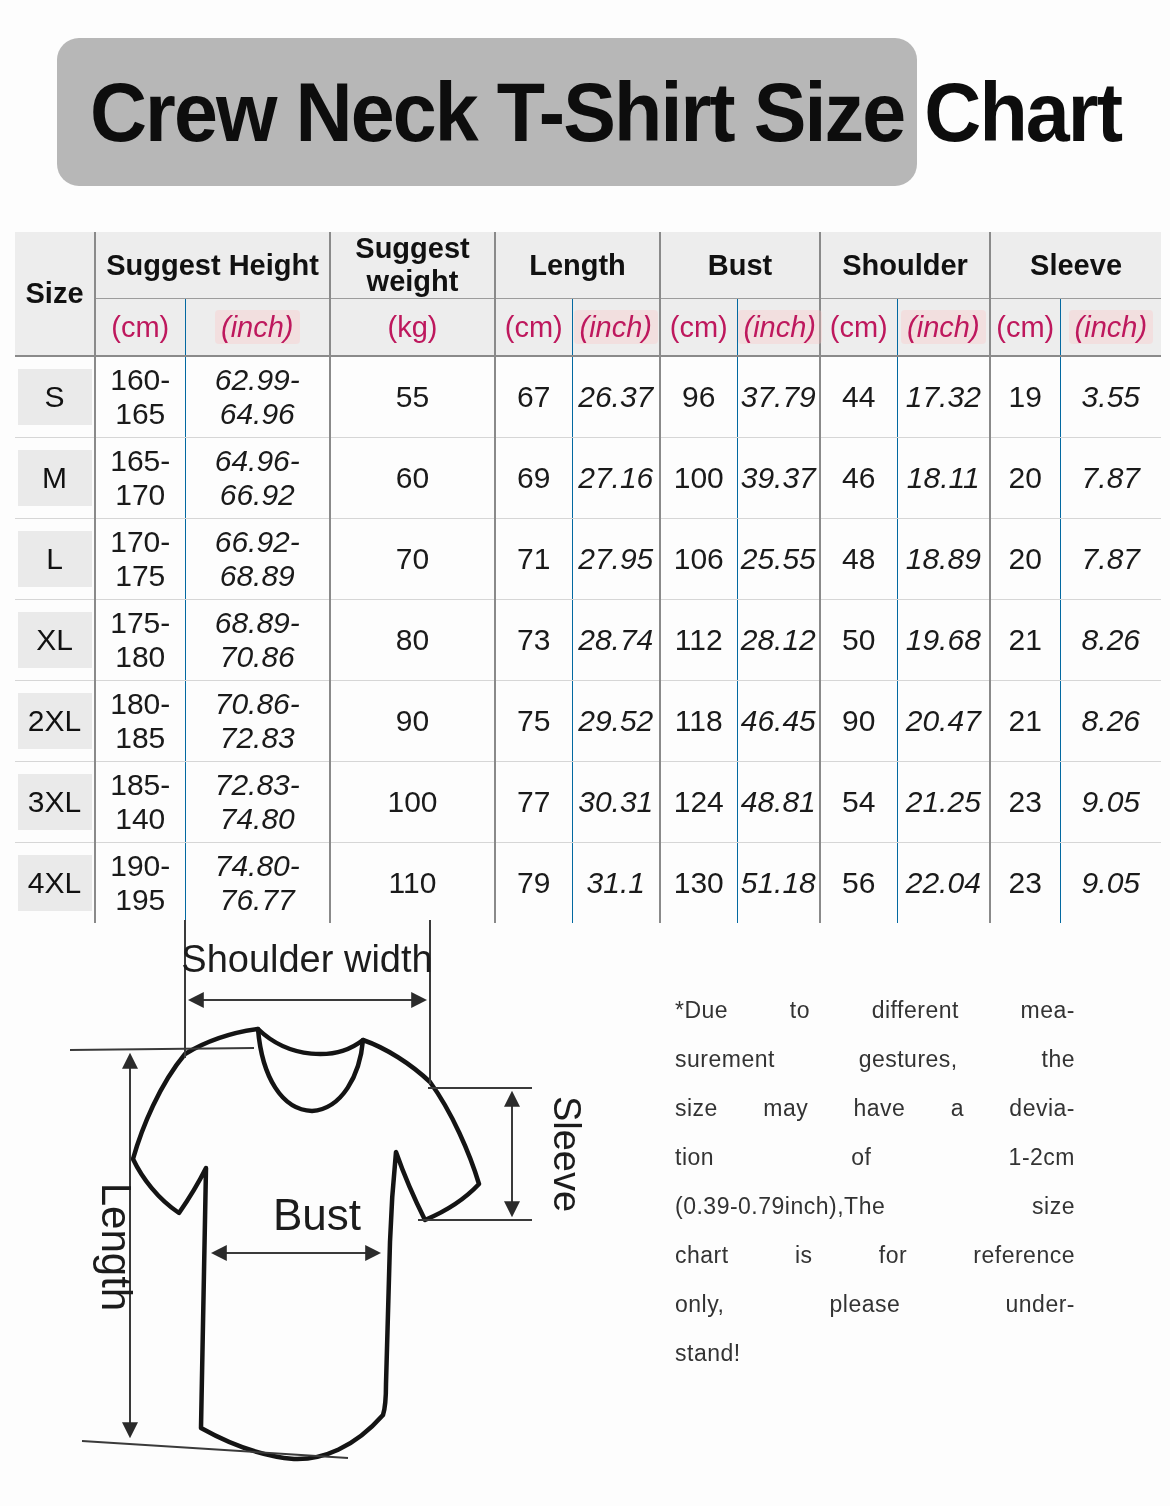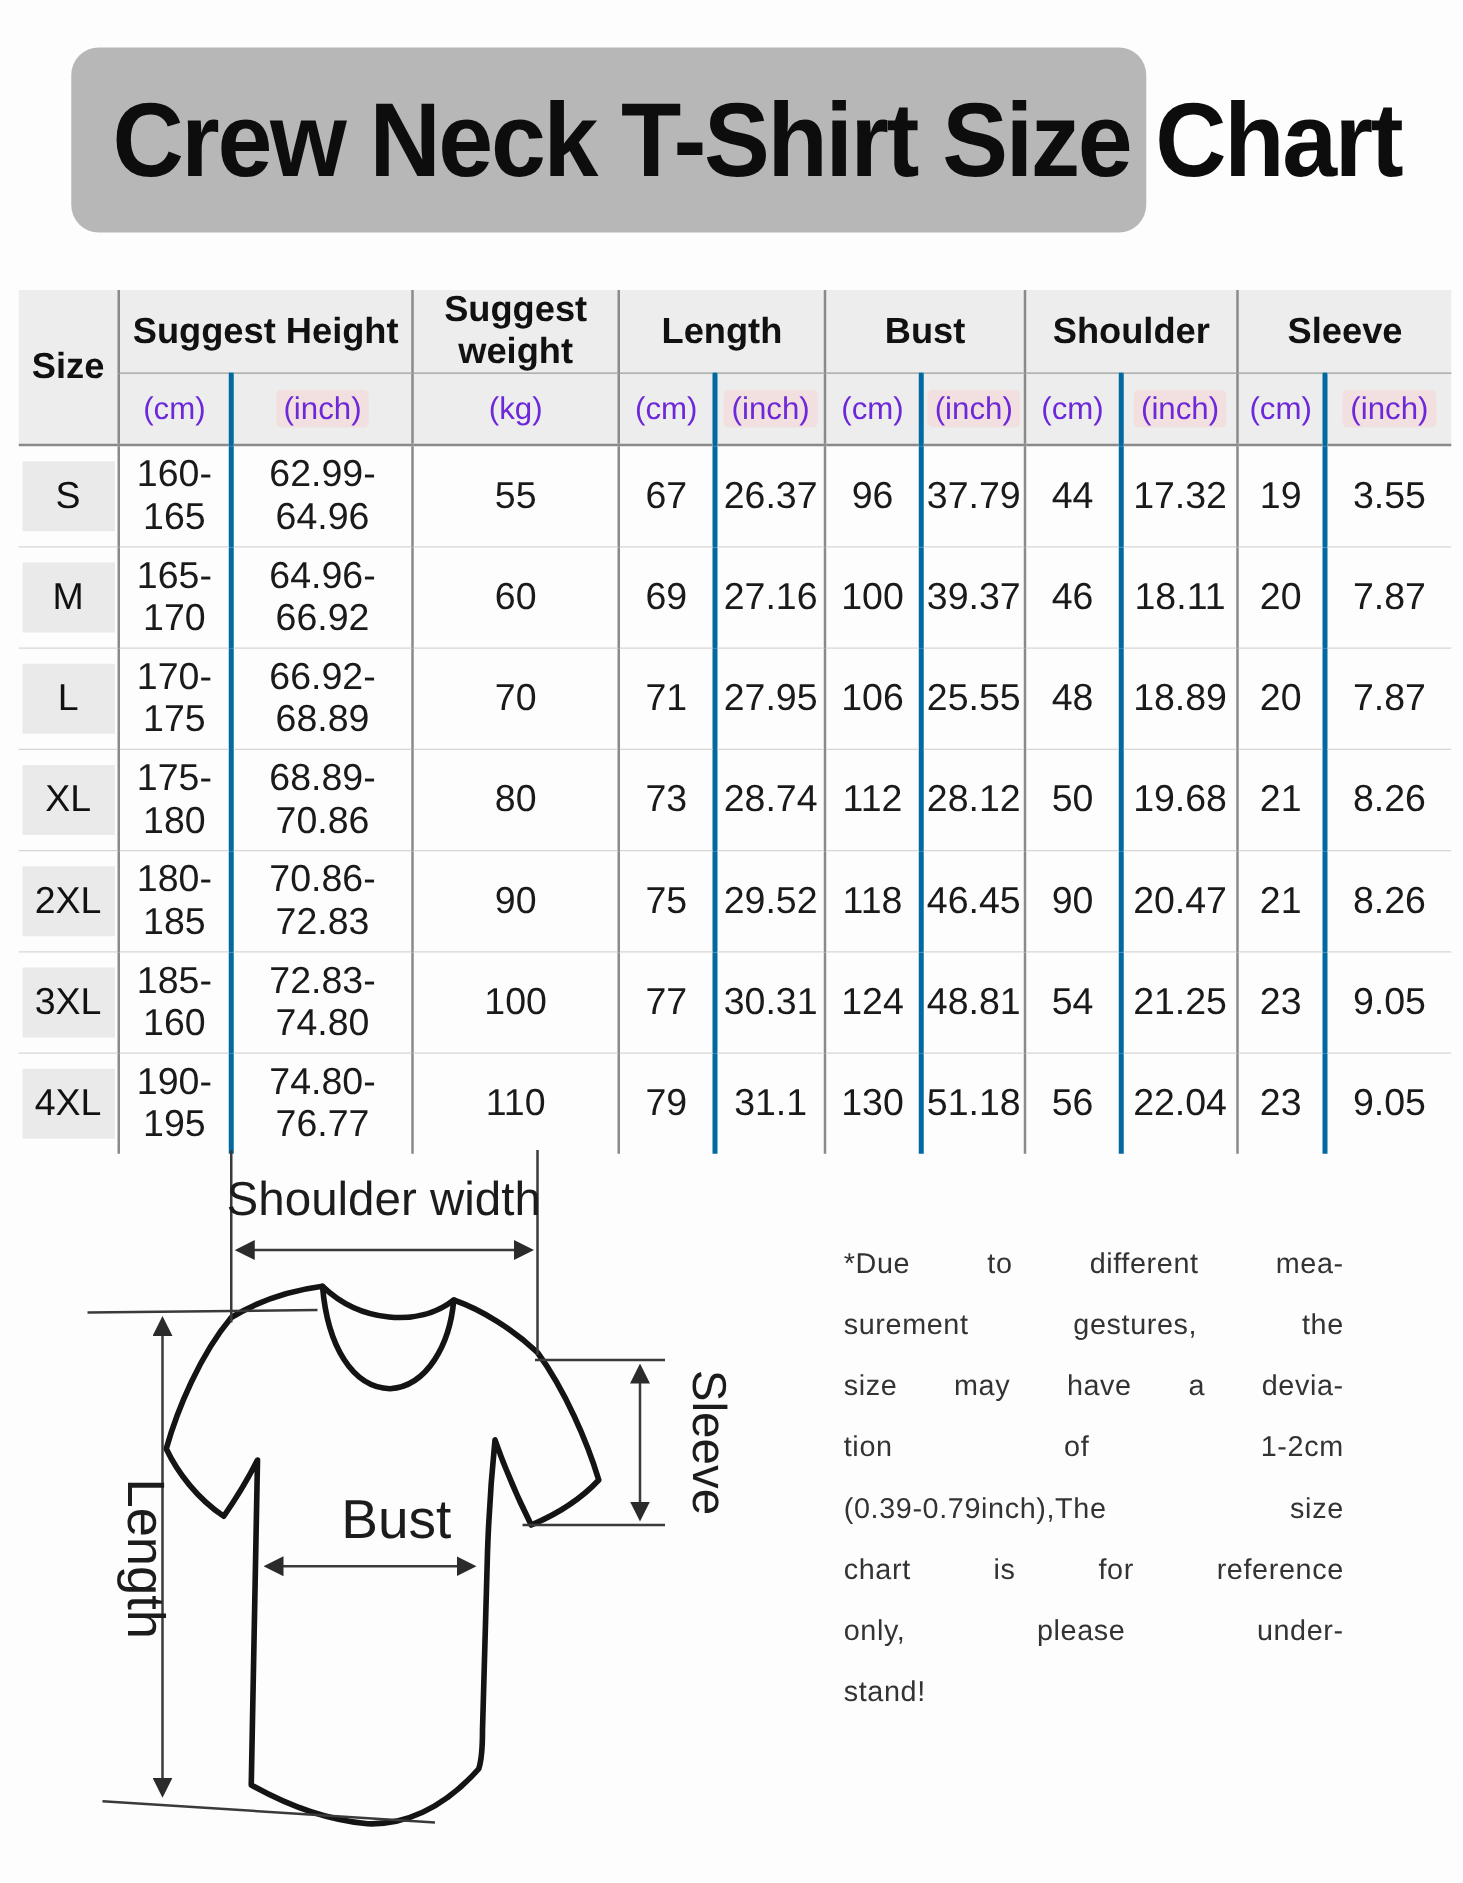--- a/index.html
+++ b/index.html
@@ -20,27 +20,27 @@
   
   table.size-table{
     position:absolute;left:15px;top:232px;width:1146px;
     border-collapse:collapse;table-layout:fixed;
   }
   .size-table th,.size-table td{
     padding:0;text-align:center;vertical-align:middle;font-weight:normal;
   }
   .size-table thead th{background:#ededed;}
   .size-table tr.grp-row th{height:58px;font-size:29px;font-weight:600;color:#111;}
-  .size-table tr.units th{height:56px;font-size:25px;color:#6d28d9;border-bottom:2px solid #8a8a8a;margin-top:24px;}
+  .size-table tr.units th{height:56px;font-size:29px;color:#be185d;border-bottom:2px solid #8a8a8a;margin-top:24px;}
   .size-table th.c-size{font-size:30px;font-weight:600;border-bottom:2px solid #8a8a8a;margin-left:13px;}
   .size-table tr.grp-row th.grp{border-bottom:1px solid #9c9c9c;}
   .size-table tbody td{height:80px;font-size:30px;color:#1a1a1a;border-bottom:1px solid #d6d6d6;}
   .size-table tbody tr:last-child td{border-bottom:none;}
   .bl-major{border-left:2px solid #8a8a8a;}
-  .bl-minor{border-left:4px solid #0369a1;}
+  .bl-minor{border-left:1px solid #0369a1;font-style:italic;}
   .inch,.u-inch{color:#7a5f5f;}
   .u-inch .hl{background:rgba(255,193,193,.30);border-radius:4px;padding:1px 6px;}
   .chip{
     display:inline-flex;align-items:center;justify-content:center;
     min-width:58px;height:56px;padding:0 8px;background:#eaeaea;
     font-size:30px;color:#111;
   }
 
   
   .diagram-svg{position:absolute;left:30px;top:912px;width:640px;height:588px;}
@@ -167,21 +167,21 @@
         <td class="inch bl-minor">29.52</td>
         <td class="cm bl-major">118</td>
         <td class="inch bl-minor">46.45</td>
         <td class="cm bl-major">90</td>
         <td class="inch bl-minor">20.47</td>
         <td class="cm bl-major">21</td>
         <td class="inch bl-minor">8.26</td>
       </tr>
       <tr>
         <td><span class="chip">3XL</span></td>
-        <td class="cm bl-major">185-160</td>
+        <td class="cm bl-major">185-140</td>
         <td class="inch bl-minor">72.83-74.80</td>
         <td class="cm bl-major">100</td>
         <td class="cm bl-major">77</td>
         <td class="inch bl-minor">30.31</td>
         <td class="cm bl-major">124</td>
         <td class="inch bl-minor">48.81</td>
         <td class="cm bl-major">54</td>
         <td class="inch bl-minor">21.25</td>
         <td class="cm bl-major">23</td>
         <td class="inch bl-minor">9.05</td>

